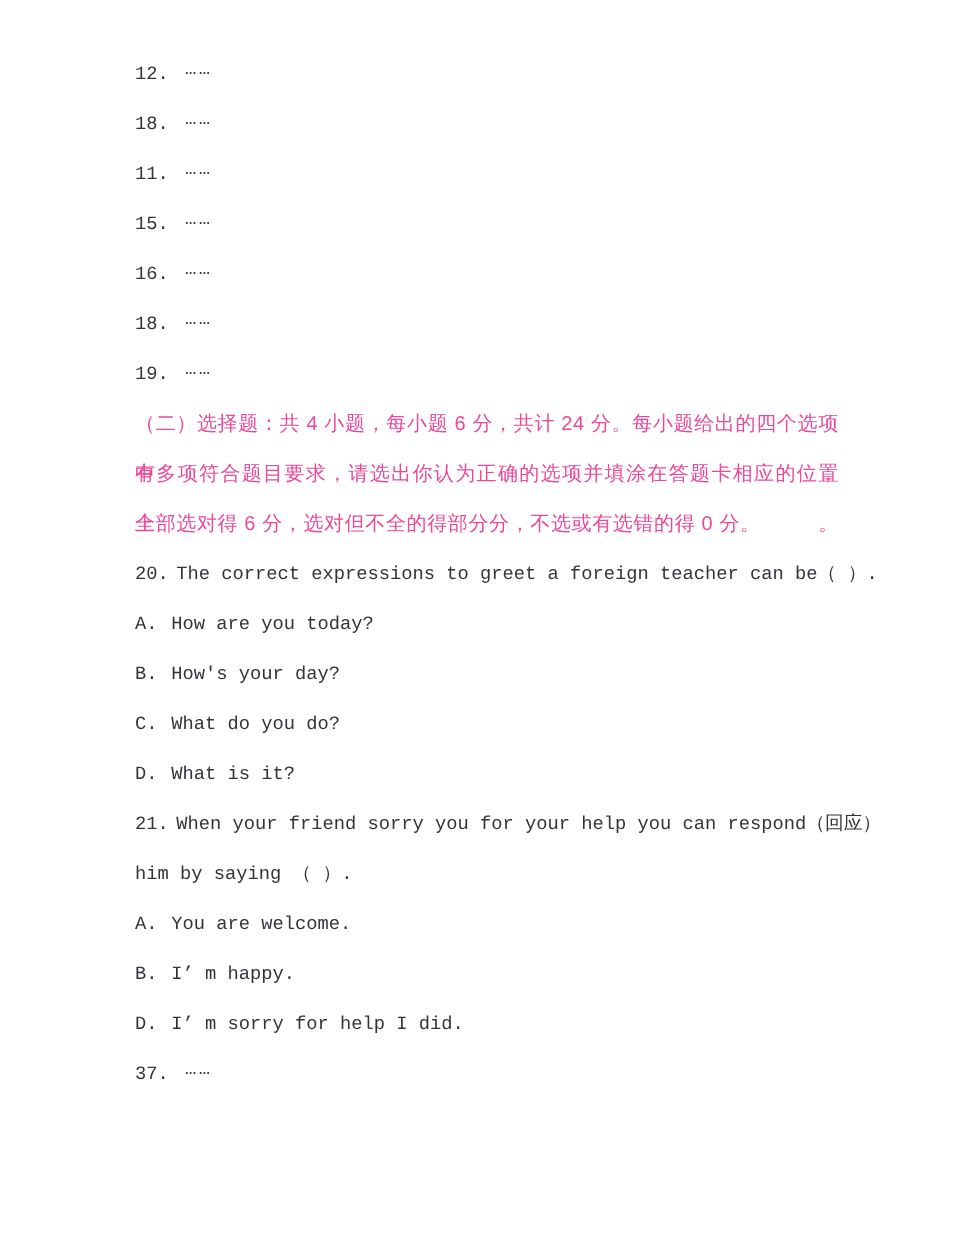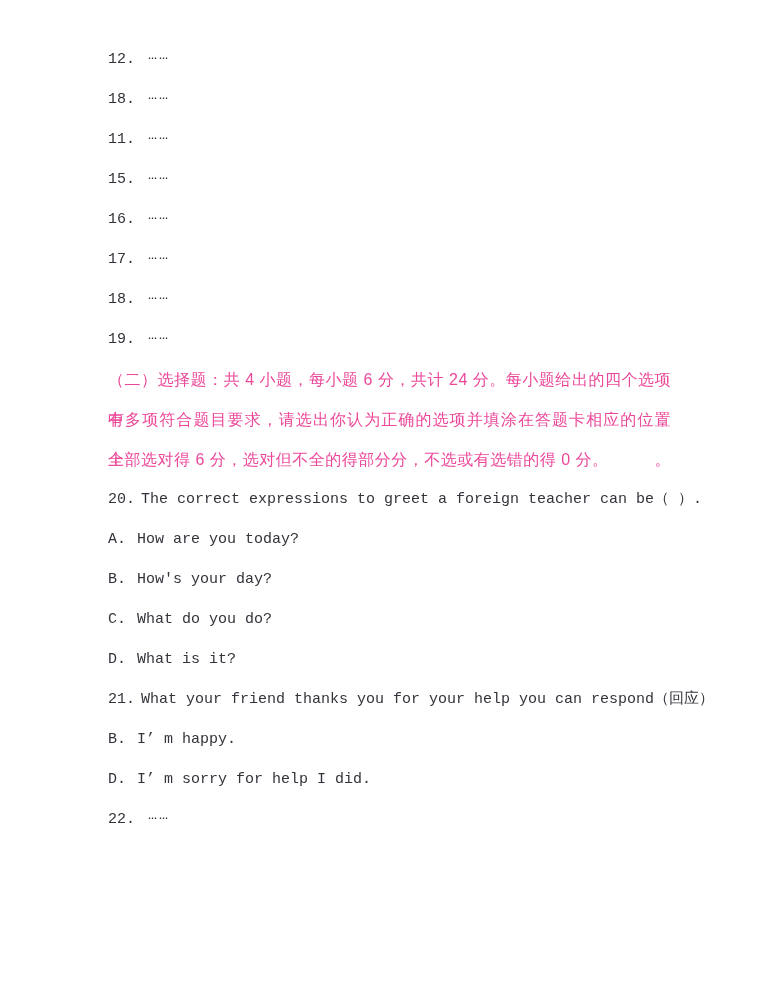--- a/index.html
+++ b/index.html
@@ -64,39 +64,40 @@
 </head>
 <body>
 
 <div class="page">
 
   <div class="line en"><span class="num">12.</span><span class="dots">……</span></div>
   <div class="line en"><span class="num">18.</span><span class="dots">……</span></div>
   <div class="line en"><span class="num">11.</span><span class="dots">……</span></div>
   <div class="line en"><span class="num">15.</span><span class="dots">……</span></div>
   <div class="line en"><span class="num">16.</span><span class="dots">……</span></div>
-  <div class="line en"><span class="num">17.</span><span class="dots">……</span></div>
   <div class="line en"><span class="num">18.</span><span class="dots">……</span></div>
   <div class="line en"><span class="num">19.</span><span class="dots">……</span></div>
 
   <div>
     <div class="line zh stretch">（二）选择题：共 4 小题，每小题 6 分，共计 24 分。每小题给出的四个选项中，</div>
     <div class="line zh stretch">有多项符合题目要求，请选出你认为正确的选项并填涂在答题卡相应的位置上。</div>
     <div class="line zh">全部选对得 6 分，选对但不全的得部分分，不选或有选错的得 0 分。</div>
   </div>
 
   <div>
     <div class="line en"><span class="stem-num">20.</span><span>The correct expressions to greet a foreign teacher can be（ ）.</span></div>
     <div class="line en"><span class="opt-label">A.</span><span>How are you today?</span></div>
     <div class="line en"><span class="opt-label">B.</span><span>How's your day?</span></div>
     <div class="line en"><span class="opt-label">C.</span><span>What do you do?</span></div>
     <div class="line en"><span class="opt-label">D.</span><span>What is it?</span></div>
   </div>
 
   <div>
-    <div class="line en"><span class="stem-num">21.</span><span>What your friend thanks you for your help you can respond（回应）</span></div>
+    <div class="line en"><span class="stem-num">21.</span><span>When your friend sorry you for your help you can respond（回应）</span></div>
+    <div class="line en"><span>him by saying （ ）.</span></div>
+    <div class="line en"><span class="opt-label">A.</span><span>You are welcome.</span></div>
     <div class="line en"><span class="opt-label">B.</span><span>I’ m happy.</span></div>
     <div class="line en"><span class="opt-label">D.</span><span>I’ m sorry for help I did.</span></div>
   </div>
 
-  <div class="line en"><span class="num">22.</span><span class="dots">……</span></div>
+  <div class="line en"><span class="num">37.</span><span class="dots">……</span></div>
 
 </div>
 
 </body></html>

